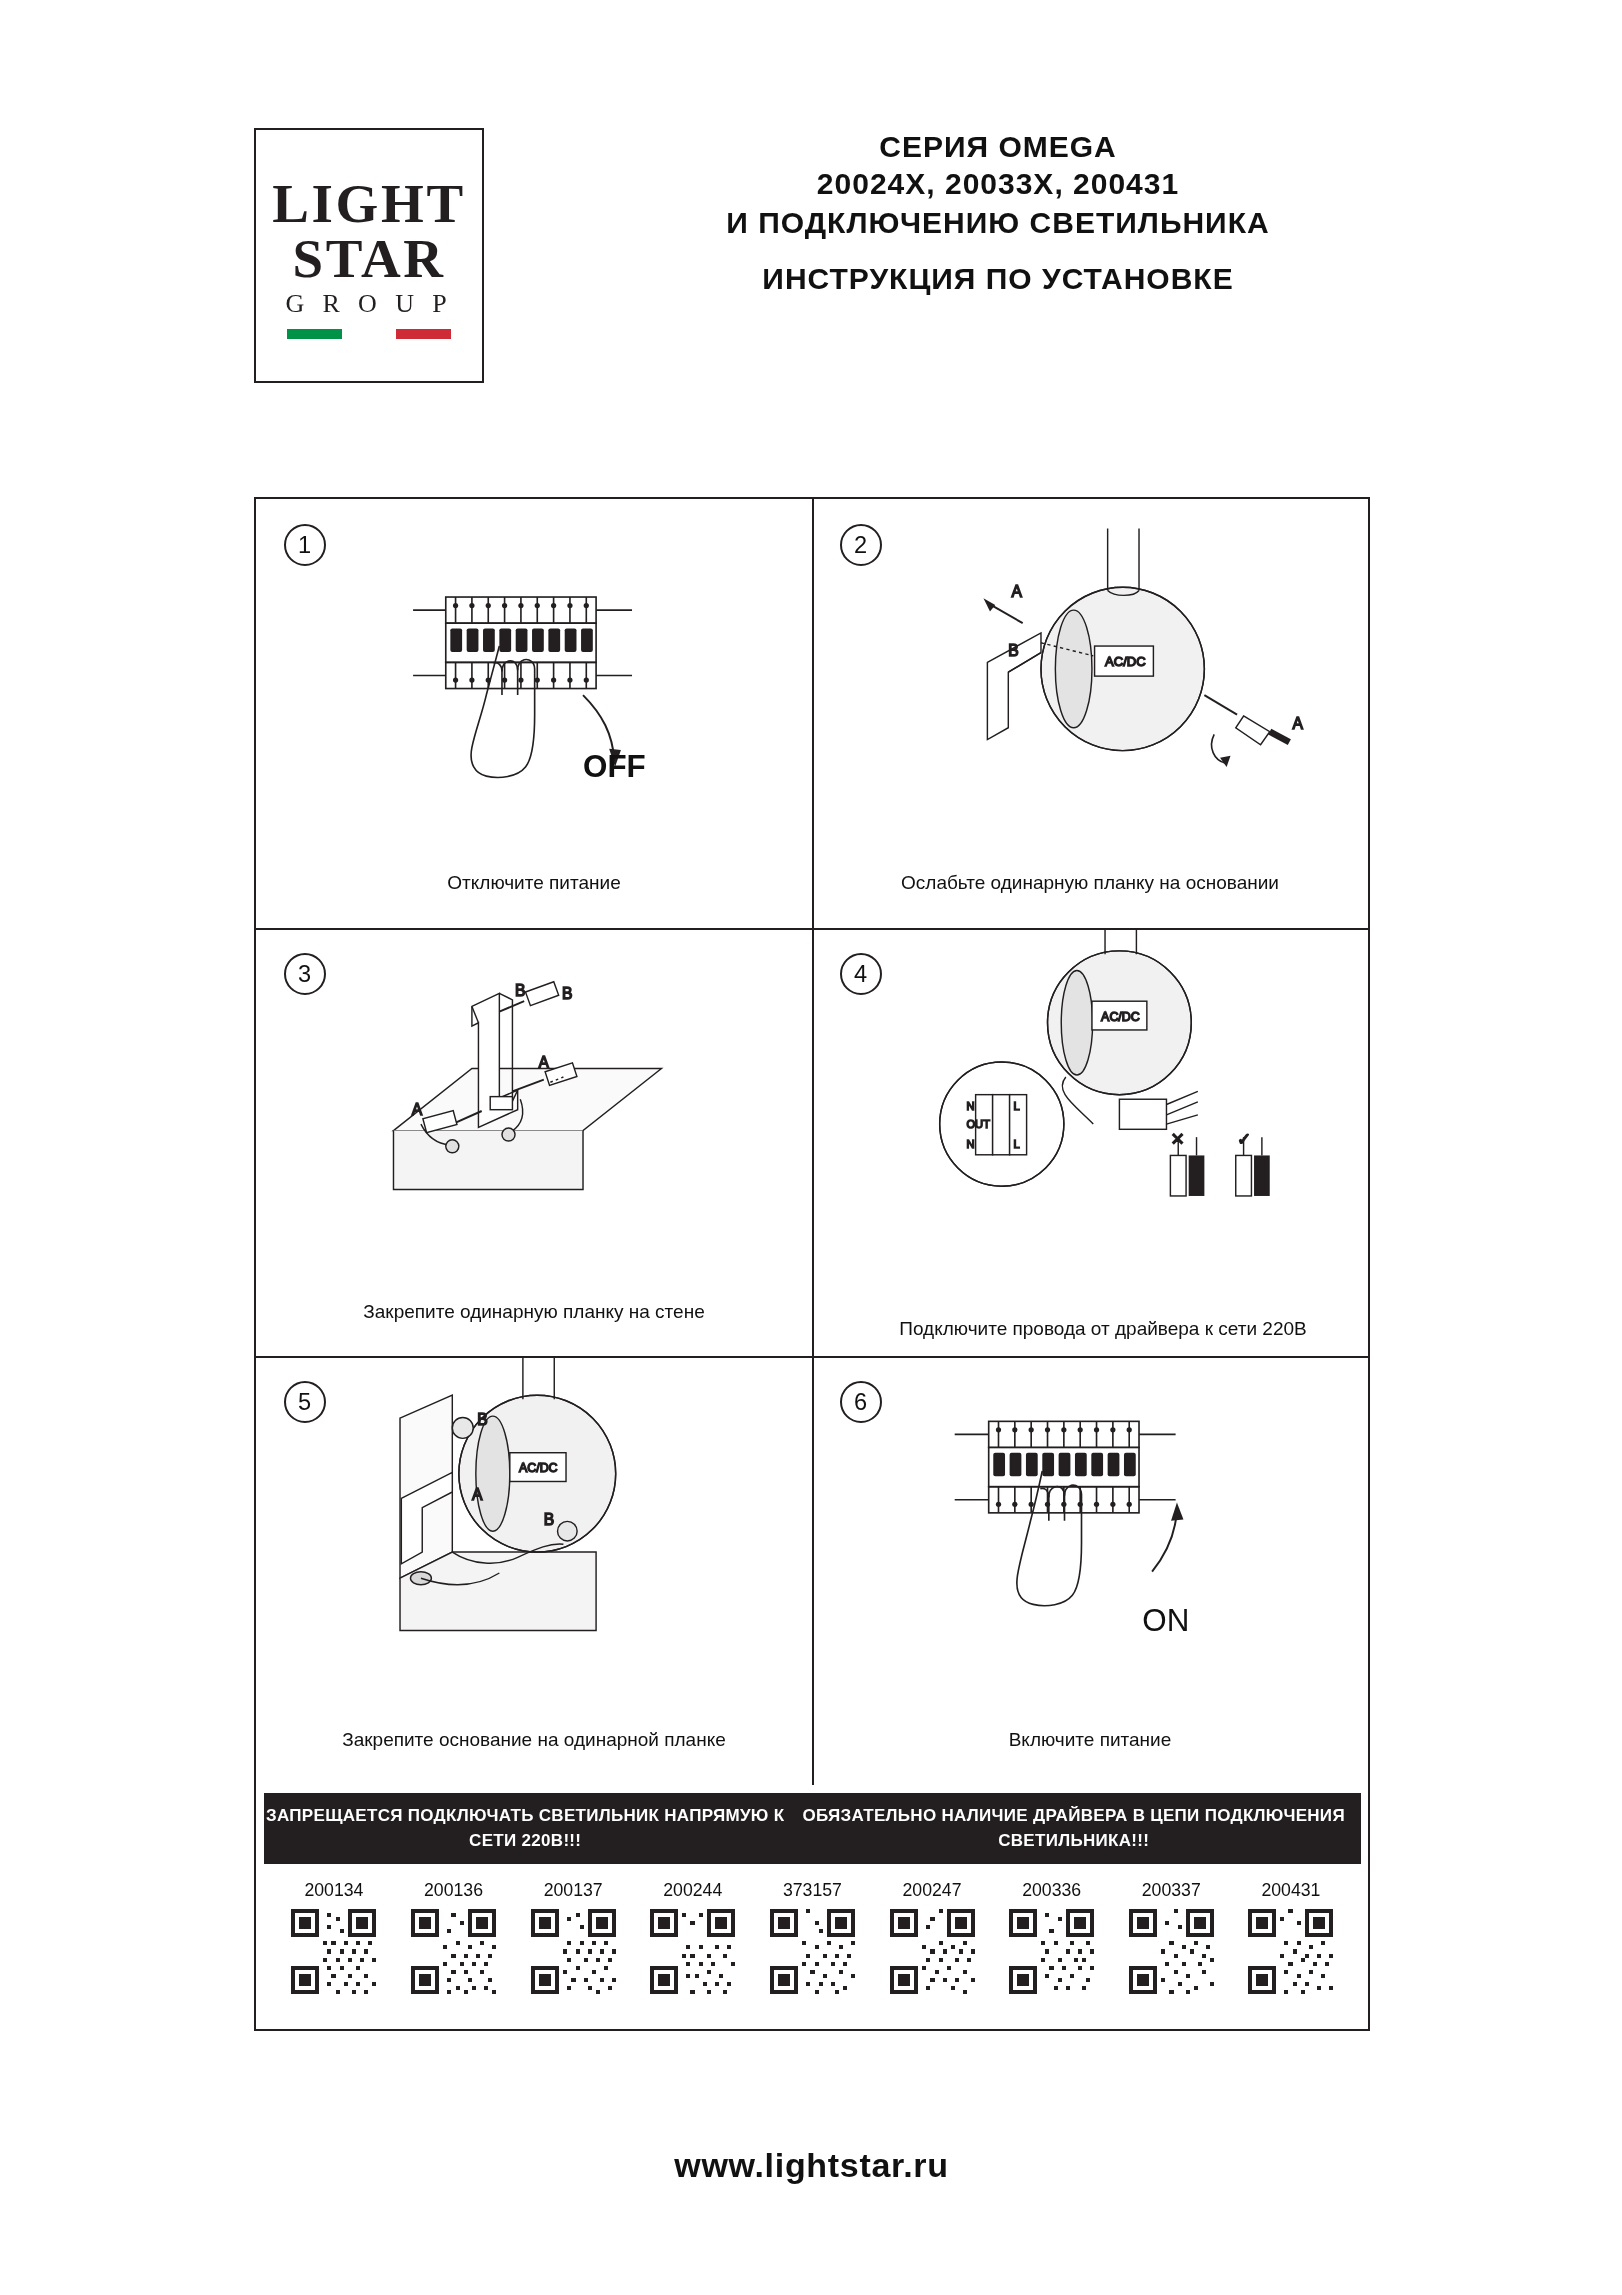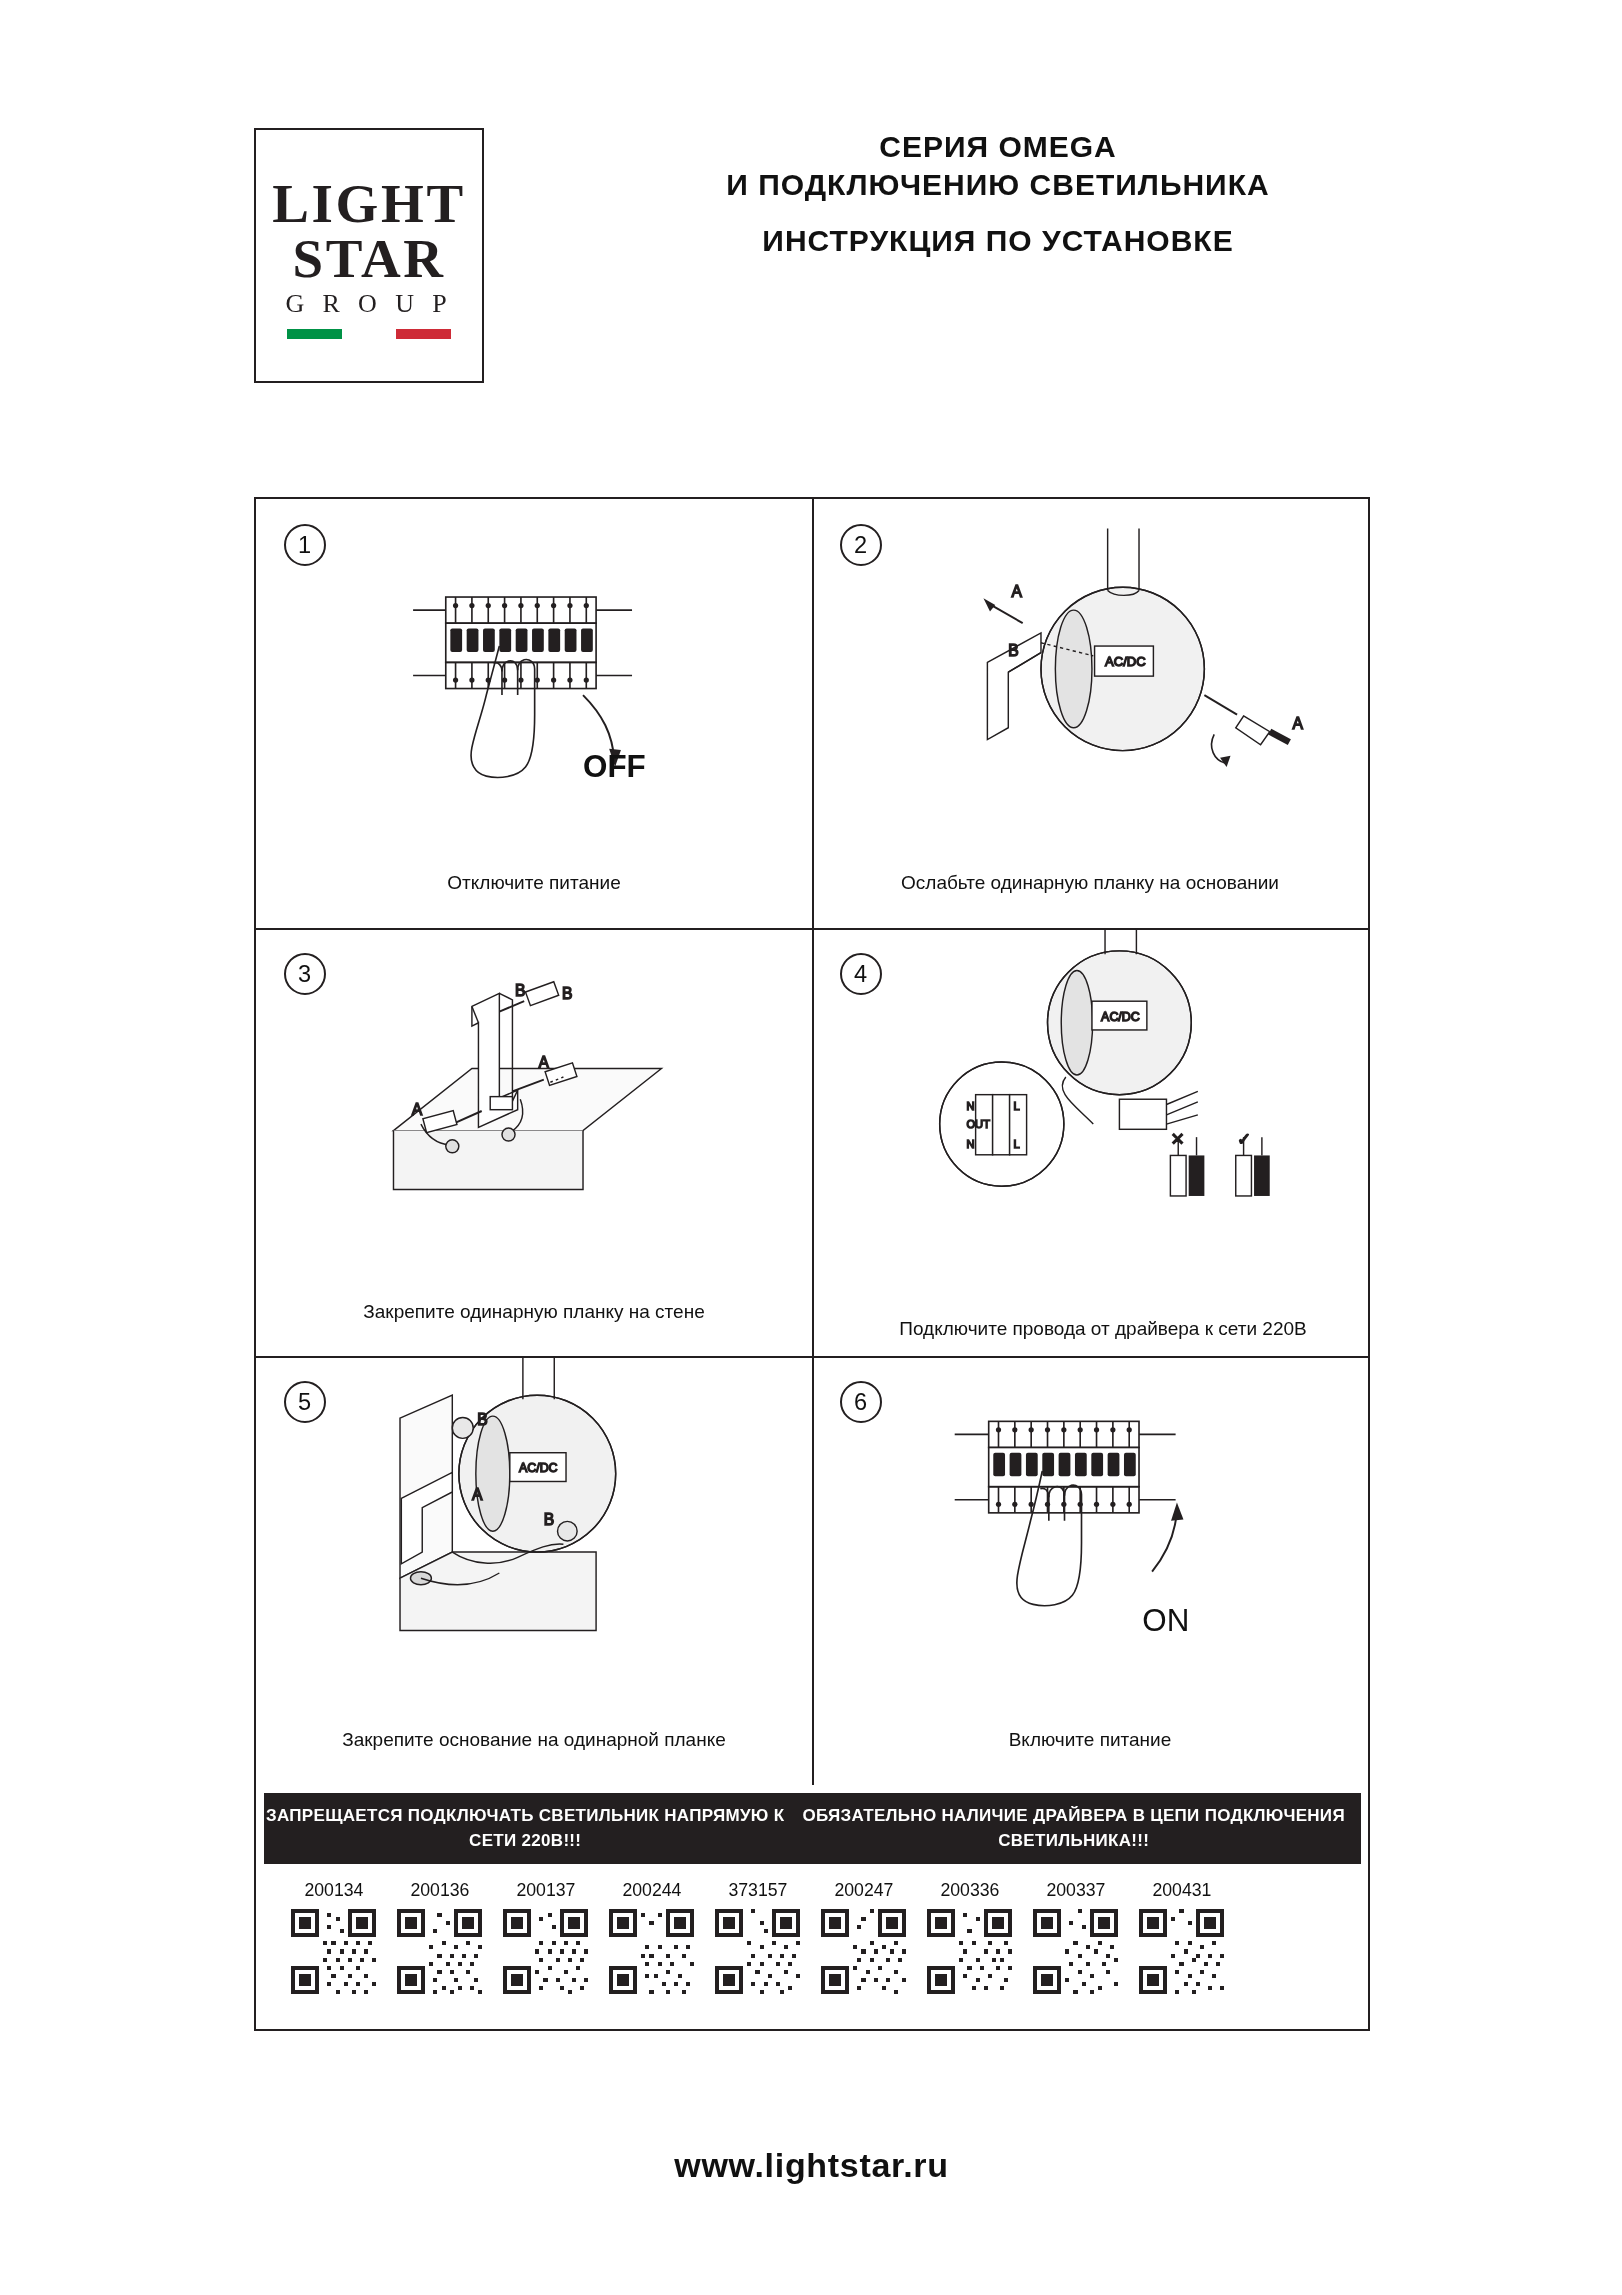--- a/index.html
+++ b/index.html
@@ -144,21 +144,21 @@
     text-align: center;
   }
   .warn div { font-size: 17px; font-weight: bold; line-height: 1.45; letter-spacing: 0.3px;}
 
   
   .qr-row {
     position: absolute;
     left: 7.9px; top: 1381px;
     width: 1097px;
     display: flex;
-    justify-content: flex-start;
+    justify-content: space-between;
     padding: 0 17px;
   }
   .qr-item { width: 106px; text-align: center; }
   .qr-code-label { font-size: 17.7px; color:#111; margin-bottom: 7.9px; }
   .qr-img { width: 85px; height: 85px; margin: 0 auto; display:block; }
 
   
   .footer {
     position: absolute;
     left: 0; top: 2146px;
@@ -184,20 +184,21 @@
     <div class="logo-line logo-group">G R O U P</div>
     <div class="flag">
       <span class="g"></span>
         <span class="w"></span>
         <span class="r"></span>
     </div>
   </div>
 
   <div class="title-block">
     <div class="t-series">СЕРИЯ OMEGA</div>
+    <div class="t-art">20024Х, 20033Х, 200431</div>
     <div class="t-instr" style="margin-top:0">И ПОДКЛЮЧЕНИЮ СВЕТИЛЬНИКА</div>
     <div class="t-instr">ИНСТРУКЦИЯ ПО УСТАНОВКЕ</div>
   </div>
 </div>
 
 <div class="panel">
 
   <div class="grid">
     <div class="vline"></div>
     <div class="hline h1"></div>

